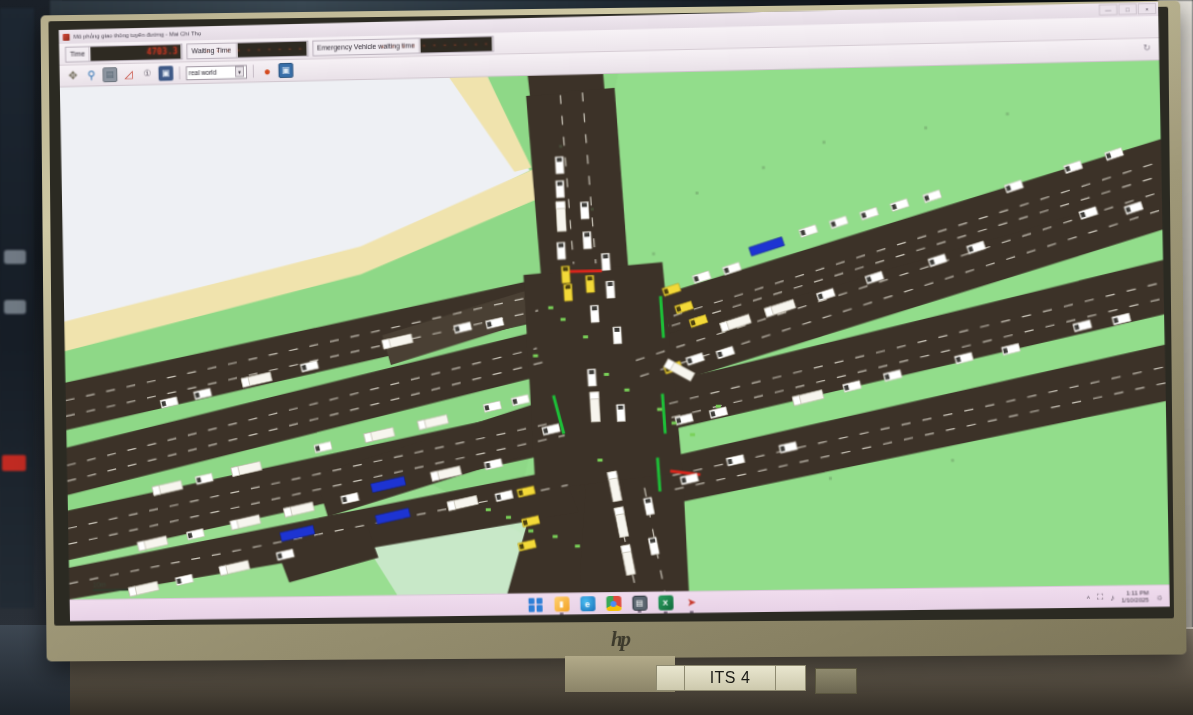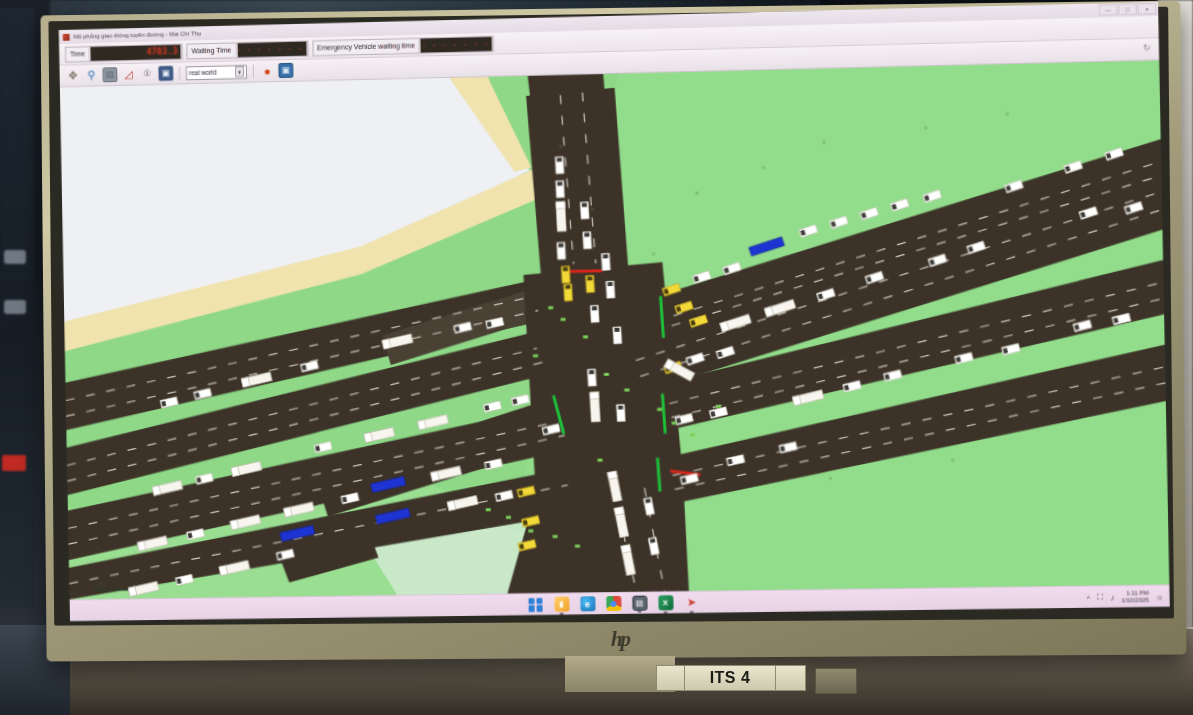--- a/index.html
+++ b/index.html
@@ -86,21 +86,21 @@
   }
   .its-label {
     position:absolute; left:616px; top:657px; width:150px; height:26px;
     background:linear-gradient(180deg,#e9e6cf,#cdc9ad);
     border:1px solid #8e8a70;
     display:flex;
   }
   .its-label .seg { flex:0 0 28px; border-right:1px solid #8e8a70; }
   .its-label .seg.last { border-right:none; border-left:1px solid #8e8a70; flex:0 0 30px; }
   .its-label .txt {
-    flex:1; text-align:center; font-size:16px; font-weight:700; color:#1b1b16;
+    flex:1; text-align:center; font-size:16px; font-weight:400; color:#1b1b16;
     line-height:24px; letter-spacing:.5px;
   }
   .stand-right-box {
     position:absolute; left:775px; top:660px; width:42px; height:26px;
     background:linear-gradient(180deg,#8f8a6e,#6c6751);
     border:1px solid #5a563f;
   }
 
   
   #screen {

